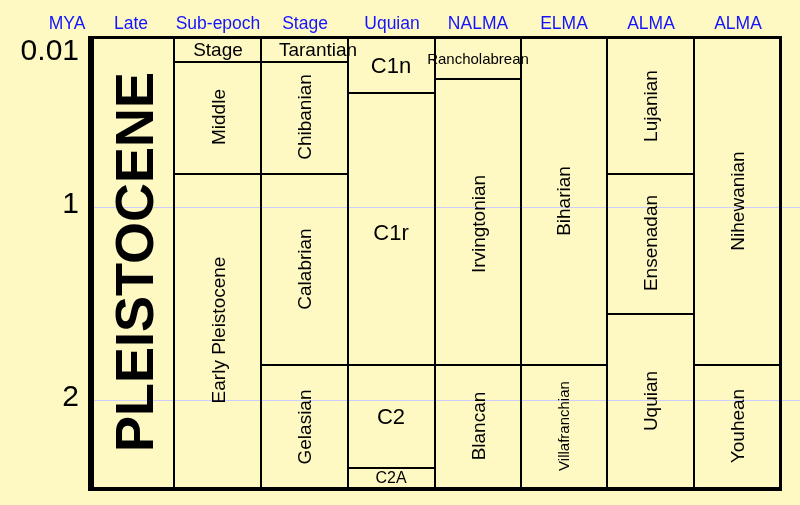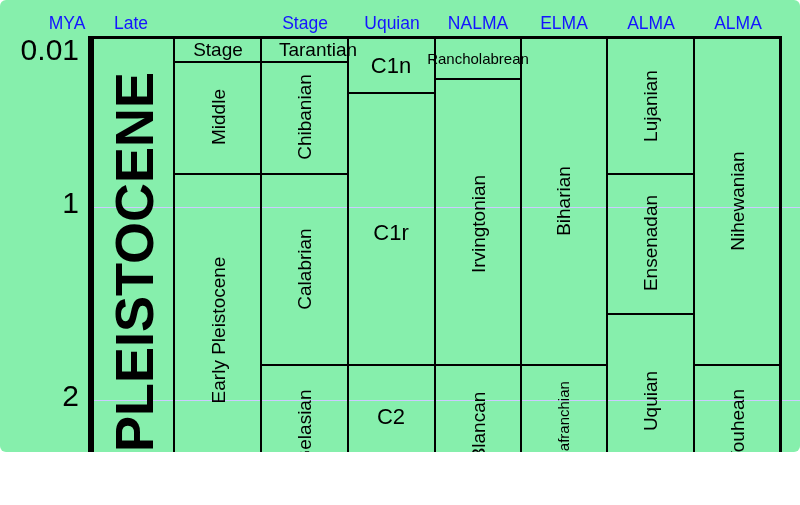--- a/index.html
+++ b/index.html
@@ -1,18 +1,18 @@
 <!DOCTYPE html>
 <html><head>
 <meta charset="utf-8">
 <style>
   html,body{margin:0;padding:0;background:#fff;}
   #stage{
-    position:relative;width:800px;height:452px;background:#86efac;
-    font-family:"Liberation Sans",sans-serif;color:#000;overflow:hidden;border-radius:6px;
+    position:relative;width:800px;height:505px;background:#fef9c3;
+    font-family:"Liberation Sans",sans-serif;color:#000;overflow:hidden;
   }
   .hdr{position:absolute;top:13px;transform:translateX(-50%);
        font-size:17.5px;color:#1414ff;white-space:nowrap;}
   .tick{position:absolute;transform:translate(-100%,-50%);
         font-size:30px;white-space:nowrap;text-align:right;}
   .grid{position:absolute;left:88px;width:712px;height:1px;background:#ccccff;}
   .vln,.hln{position:absolute;background:#000;}
   .cl{position:absolute;transform:translate(-50%,-50%);
       font-size:19px;white-space:nowrap;line-height:1;}
   .rot{transform:translate(-50%,-50%) rotate(-90deg);}
@@ -22,20 +22,21 @@
   .f15{font-size:15px;}
   .f13{font-size:15px;}
 </style>
 </head>
 <body>
 
 <div id="stage">
 
   <div class="hdr" style="left:67px">MYA</div>
   <div class="hdr" style="left:131px">Late</div>
+  <div class="hdr" style="left:218px">Sub-epoch</div>
   <div class="hdr" style="left:305px">Stage</div>
   <div class="hdr" style="left:392px">Uquian</div>
   <div class="hdr" style="left:478px">NALMA</div>
   <div class="hdr" style="left:564px">ELMA</div>
   <div class="hdr" style="left:651px">ALMA</div>
   <div class="hdr" style="left:738px">ALMA</div>
 
   <div class="tick" style="left:79px;top:50px">0.01</div>
   <div class="tick" style="left:79px;top:203px">1</div>
   <div class="tick" style="left:79px;top:396px">2</div>

